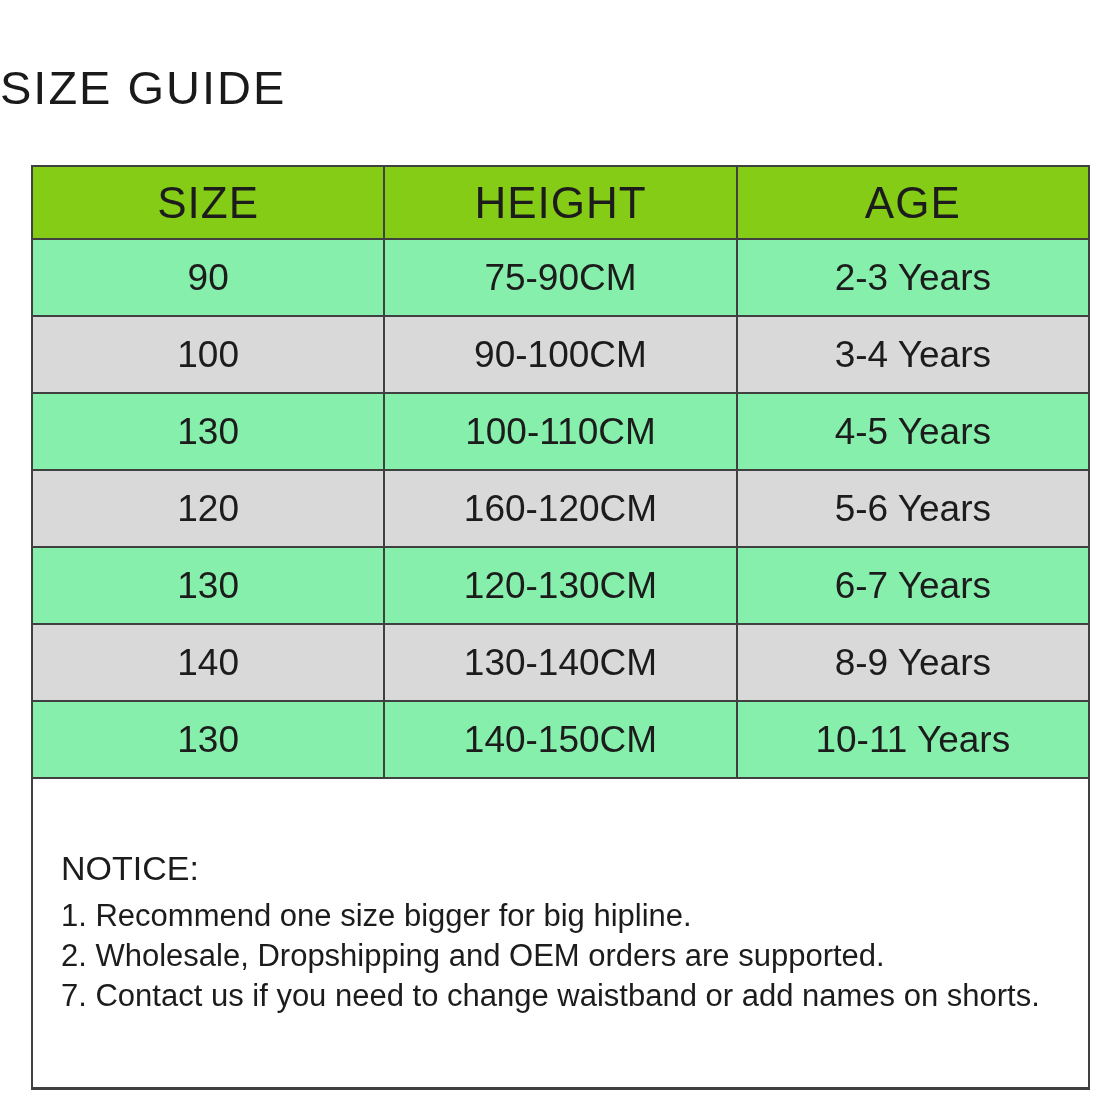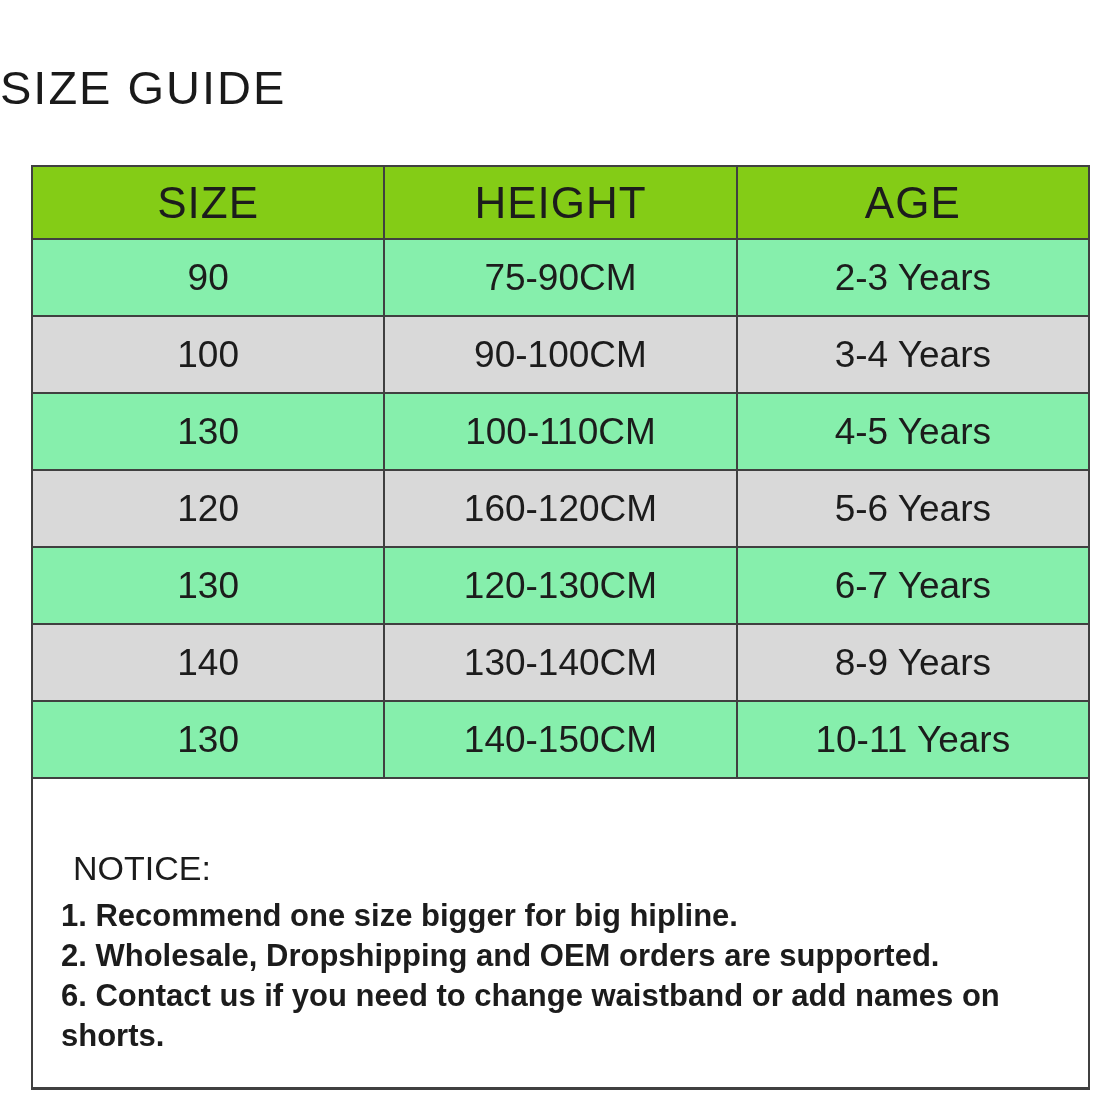--- a/index.html
+++ b/index.html
@@ -64,33 +64,33 @@
     width: 1059px;
     height: 311px;
     border: 2px solid #404040;
     border-top: none;
     border-bottom-width: 3px;
     box-sizing: border-box;
     background: #ffffff;
   }
   .notice-heading {
     margin: 70px 0 8px 0;
-    padding-left: 40px;
+    padding-left: 28px;
     font-size: 34px;
     font-weight: 400;
   }
   .notice-list {
     margin: 0;
     padding-left: 28px;
     list-style: none;
   }
   .notice-item {
     font-size: 31px;
     line-height: 40px;
-    font-weight: 700;
+    font-weight: 400;
   }
 </style>
 </head>
 <body>
 
 <div class="page-title">SIZE GUIDE</div>
 
 <table class="size-table">
   <thead>
     <tr>
@@ -136,15 +136,15 @@
       <td>10-11 Years</td>
     </tr>
   </tbody>
 </table>
 
 <div class="notice-box">
   <div class="notice-heading">NOTICE:</div>
   <ul class="notice-list">
     <li class="notice-item">1. Recommend one size bigger for big hipline.</li>
     <li class="notice-item">2. Wholesale, Dropshipping and OEM orders are supported.</li>
-    <li class="notice-item">6. Contact us if you need to change waistband or add names on shorts.</li>
+    <li class="notice-item">7. Contact us if you need to change waistband or add names on shorts.</li>
   </ul>
 </div>
 
 </body></html>

